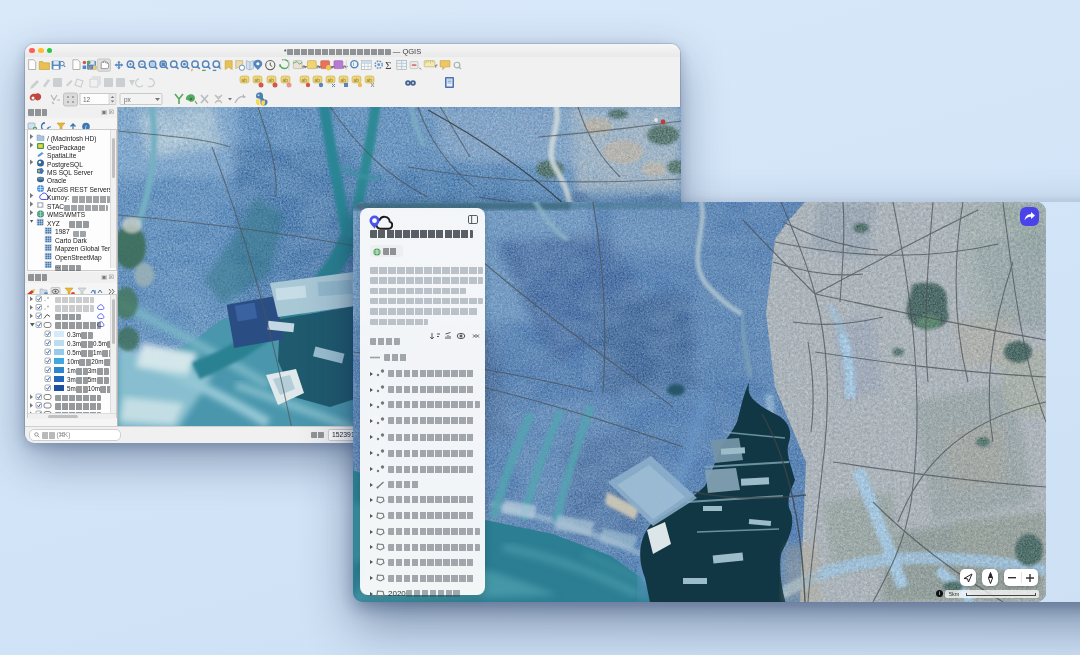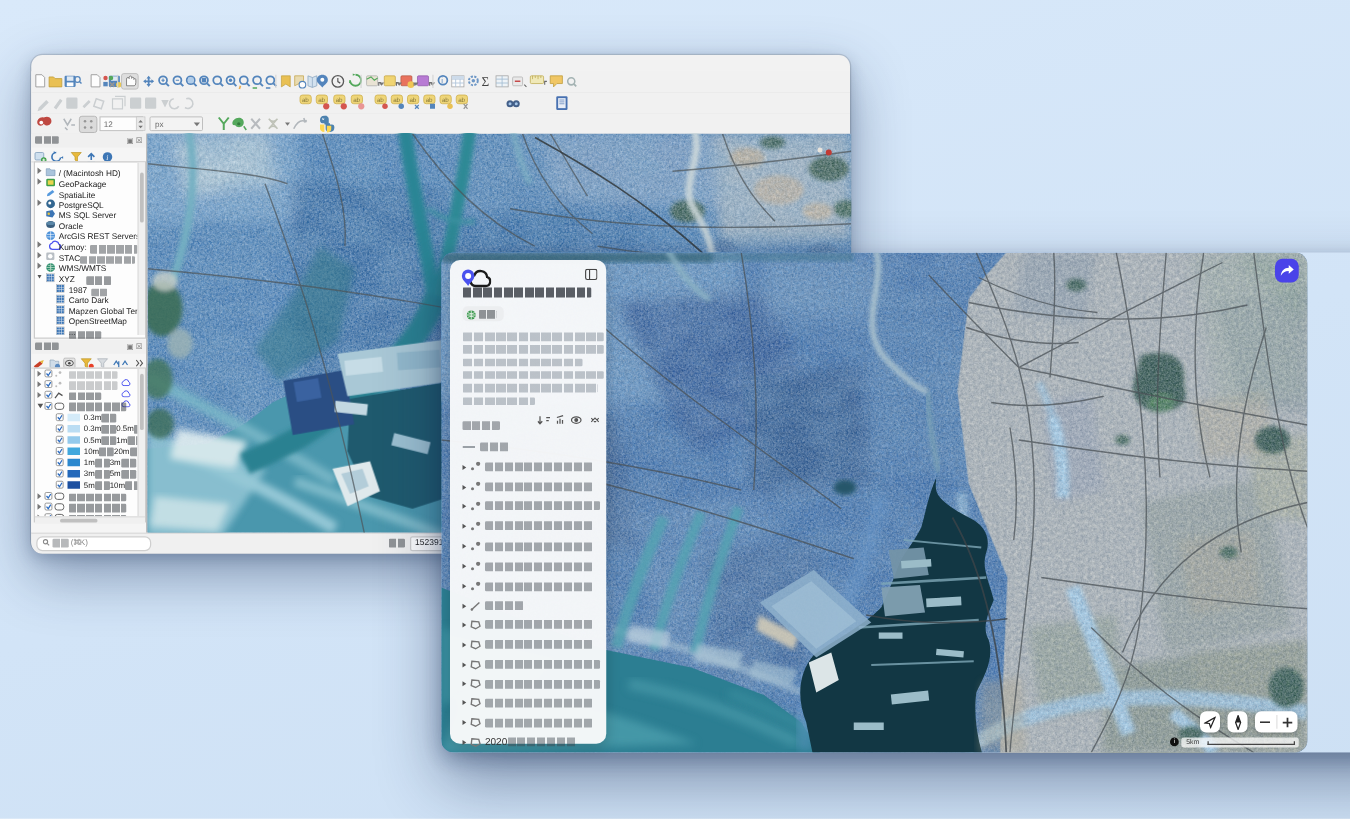--- a/index.html
+++ b/index.html
@@ -34,20 +34,26 @@
  box-shadow:0 22px 50px rgba(20,40,80,.45),0 6px 16px rgba(20,40,80,.3)}
 #fwmap{left:0;top:0;width:693px;height:400px;border-radius:10px;overflow:hidden}
 #sidebar{left:7px;top:6px;width:125px;height:387px;border-radius:8px;
  background:rgba(248,249,250,.97);box-shadow:0 2px 10px rgba(0,0,0,.18);padding:0}
 .li{position:absolute;left:10px;white-space:nowrap;font-size:8px;color:#333}
 .chev{display:inline-block;width:0;height:0;border-left:3.5px solid #555;border-top:2.8px solid transparent;border-bottom:2.8px solid transparent;margin-right:3px}
 .wbtn{background:#fff;box-shadow:0 1px 4px rgba(0,0,0,.25);border-radius:5px}
 </style></head><body>
 
 <div class="abs" id="qgis">
+ <div class="abs" id="qtitle">
+  <div class="abs tl" style="left:4.2px;background:#ff5f57"></div>
+  <div class="abs tl" style="left:13px;background:#febc2e"></div>
+  <div class="abs tl" style="left:21.8px;background:#28c840"></div>
+  <span class="tt">*<span class="jt" style="width:104px;height:6px"></span>&nbsp;— QGIS</span>
+ </div>
  <div class="abs trow" style="top:13px;height:16.5px" id="trow1">
  <svg width="655" height="16" viewBox="0 0 655 16">
   <g transform="translate(1,1) scale(0.885)">
   <defs>
    <g id="mag">
               <circle cx="5" cy="5" r="3.6" fill="none" stroke="#3d76b5" stroke-width="1.6"></circle>
               <line x1="7.8" y1="7.8" x2="10.3" y2="10.3" stroke="#3d76b5" stroke-width="1.8"></line>
             </g>
    <g id="doc">
               <path d="M1,0 h5.5 l2.5,2.5 V11 H1 Z" fill="#fff" stroke="#8a8a8a" stroke-width=".8"></path>

